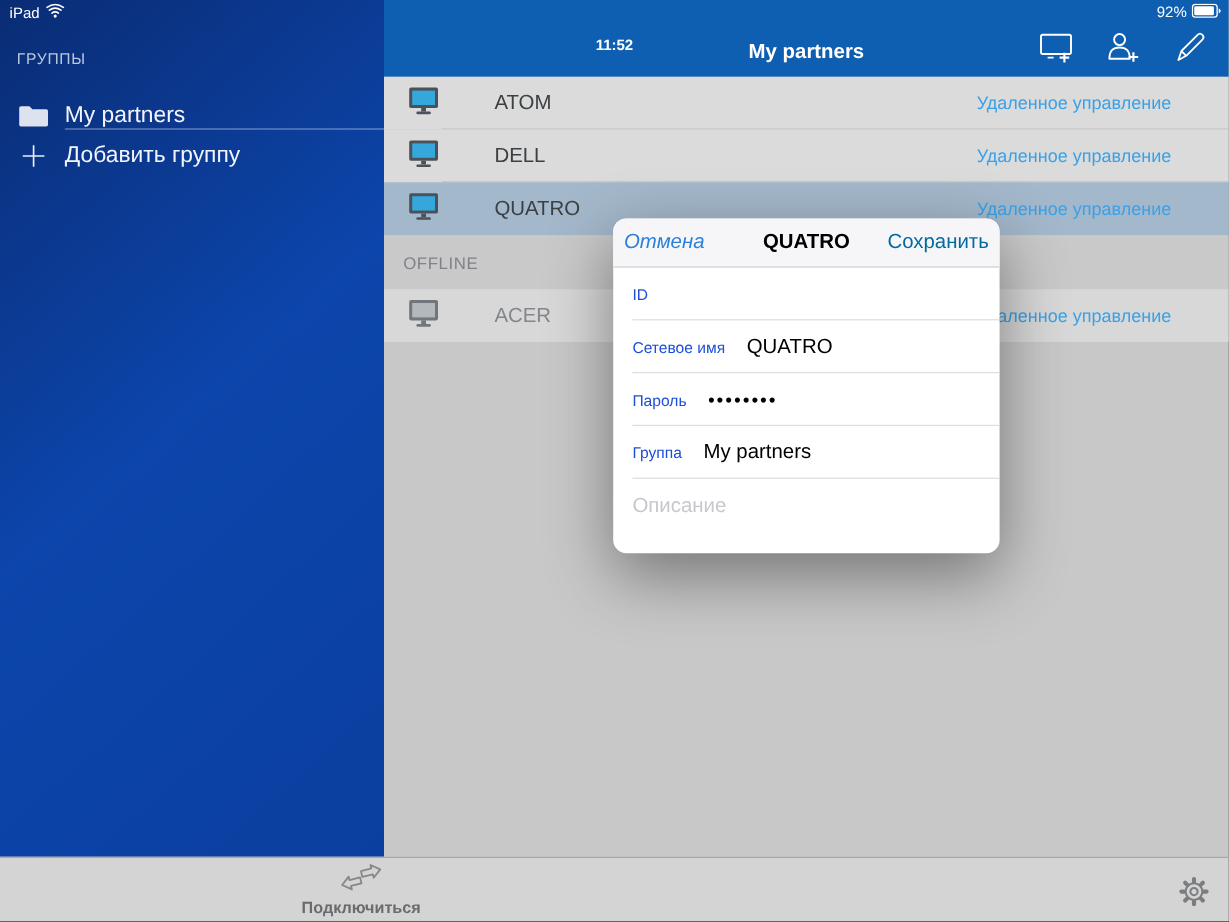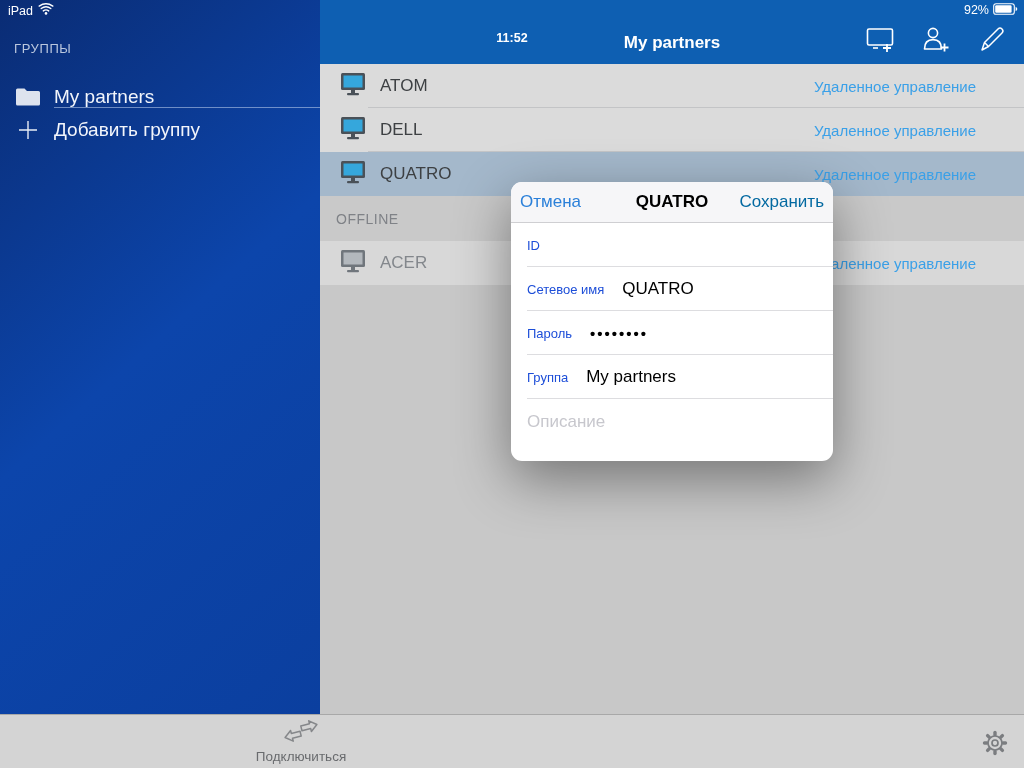--- a/index.html
+++ b/index.html
@@ -20,52 +20,52 @@
   .sb-time{position:absolute;left:0;right:0;top:3px;text-align:center;font-weight:700;margin-top:28px;}
   .sb-right{position:absolute;right:6px;top:3px;display:flex;align-items:flex-start;gap:4px;}
   
   .main{position:absolute;left:320px;top:0;width:704px;height:714px;background:#c8c8c8;}
   .navbar{position:absolute;left:0;top:0;width:704px;height:64px;background:#0e5fb2;}
   .nav-title{position:absolute;left:0;right:0;top:33px;text-align:center;color:#fff;
     font-size:17px;font-weight:700;}
   .nav-icons{position:absolute;right:16px;top:24px;display:flex;gap:24px;align-items:center;}
   .nav-btn{width:32px;height:32px;display:flex;align-items:center;justify-content:center;background:none;border:none;padding:0;}
   
-  .row{position:absolute;left:0;width:704px;height:44px;display:flex;align-items:center;background:#dbdbdb;}
+  .row{position:absolute;left:0;width:704px;height:44px;display:flex;align-items:center;background:#dbdbdb;gap:32px;}
   .row.sep::after{content:"";position:absolute;left:48px;right:0;bottom:0;height:1px;background:#c3c4c6;}
   .row.selected{background:#a4b8cb;}
   .row.offline-row{background:#d8d8d8;}
   .row .mon{margin-left:20px;}
   .row .cname{margin-left:14px;font-size:17px;color:#3d4043;}
   .row.offline-row .cname{color:#83878c;}
   .row .action{margin-left:auto;margin-right:48px;font-size:15px;color:#3aa0e8;cursor:pointer;}
   .section-band{position:absolute;left:0;width:704px;height:45px;background:#c9c9c9;display:flex;align-items:center;}
   .section-band span{margin-left:16px;font-size:14px;letter-spacing:.5px;color:#7f8287;}
   
   .dialog{position:absolute;left:511px;top:182px;width:322px;height:279px;background:#fff;
     border-radius:11px;box-shadow:0 18px 55px rgba(0,0,0,.42);z-index:20;overflow:hidden;}
   .dlg-header{position:relative;height:40px;background:#f6f6f8;border-bottom:1px solid #cfcfd2;
     display:flex;align-items:center;}
-  .dlg-cancel{position:absolute;left:9px;font-size:17px;color:#2b80d9;background:none;border:none;padding:0;}
+  .dlg-cancel{position:absolute;left:9px;font-size:17px;color:#2b80d9;background:none;border:none;padding:0;font-style:italic;}
   .dlg-title{position:absolute;left:0;right:0;text-align:center;font-size:17px;font-weight:700;color:#000;}
   .dlg-save{position:absolute;right:9px;font-size:17px;color:#0369a1;background:none;border:none;padding:0;}
   .dlg-row{position:relative;height:44px;display:flex;align-items:center;padding:0 16px;}
   .dlg-row.hair::after{content:"";position:absolute;left:16px;right:0;bottom:0;height:1px;background:#dddde0;}
   .dlg-label{font-size:13px;color:#1d4ed8;white-space:nowrap;}
   .dlg-input{flex:1;margin-left:18px;border:none;outline:none;background:transparent;
     font-family:inherit;font-size:17px;color:#000;padding:0;}
   .dlg-input::placeholder{color:#c7c7cd;opacity:1;}
   .dlg-input.pwd{letter-spacing:2px;font-weight:700;font-size:15px;}
   .dlg-value{margin-left:18px;font-size:17px;color:#000;}
   .dlg-desc{height:63px;align-items:flex-start;padding-top:13px;}
   .dlg-desc .dlg-input{margin-left:0;}
   
   .tabbar{position:absolute;left:0;bottom:0;width:1024px;height:54px;background:#d4d4d4;
     border-top:1px solid #a8a8a8;box-sizing:border-box;}
-  .tab{position:absolute;top:3px;display:flex;flex-direction:column;align-items:center;background:none;border:none;padding:0;}
+  .tab{position:absolute;top:3px;display:flex;flex-direction:column;align-items:center;background:none;border:none;padding:0;font-weight:bold;}
   .tab .tab-label{font-size:13.5px;color:#696b6e;margin-top:2px;}
   .tab.active .tab-label{color:#1b6fd6;}
   .tab-connect{left:241px;width:120px;}
   .tab-computers{left:411px;width:180px;}
   .tab-files{left:647px;width:100px;}
   .gear-btn{position:absolute;right:14px;top:13px;width:30px;height:30px;background:none;border:none;padding:0;}
 </style>
 </head>
 <body>
 

